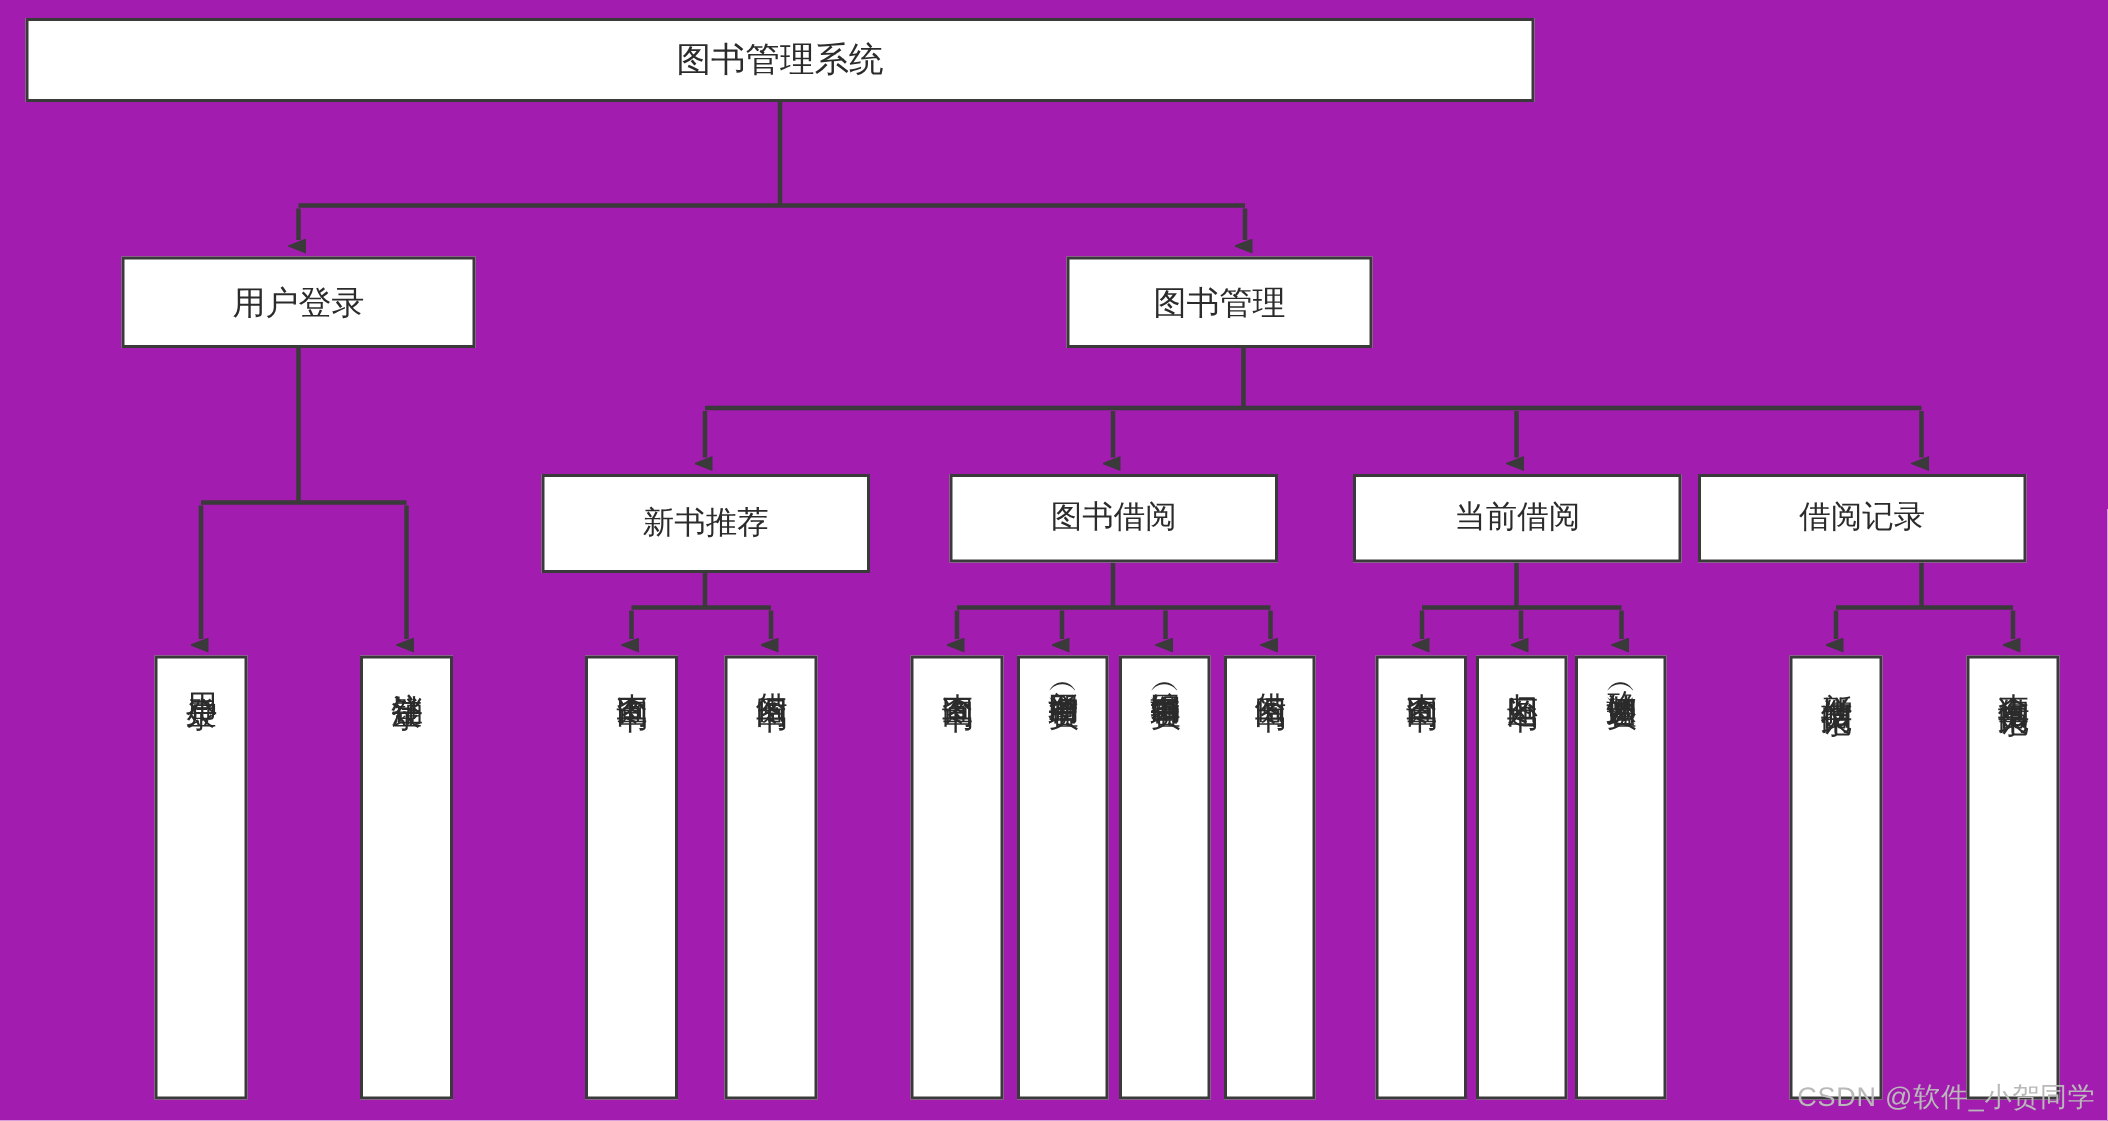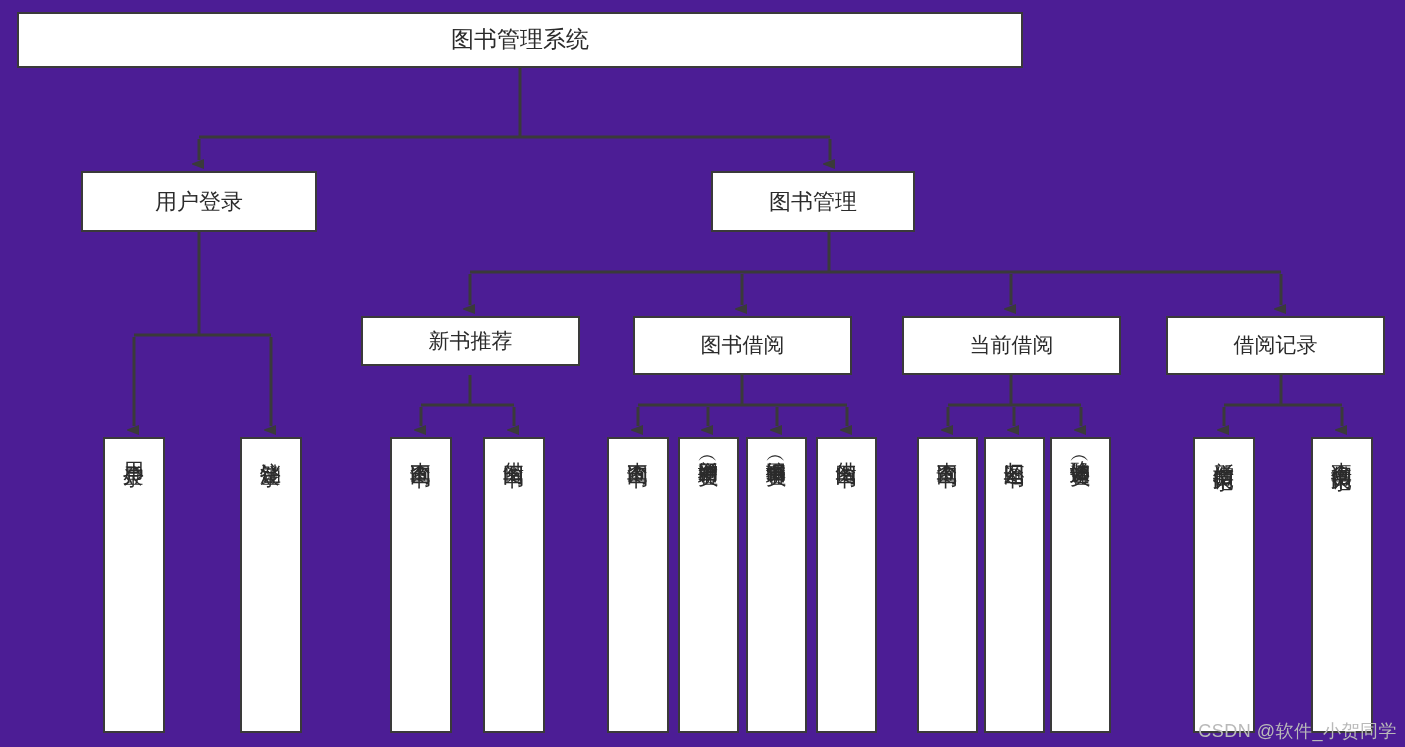--- a/index.html
+++ b/index.html
@@ -7,21 +7,21 @@
     padding: 0;
     background: #ffffff;
   }
   body {
     font-family: "Liberation Sans", "DejaVu Sans", sans-serif;
   }
   #canvas {
     position: relative;
     width: 1405px;
     height: 747px;
-    background: #4c1d95;
+    background: #a21caf;
     overflow: hidden;
   }
   #wires {
     position: absolute;
     left: 0;
     top: 0;
     width: 1405px;
     height: 747px;
   }
   .node {
@@ -128,30 +128,30 @@
     <span class="node-label">图书管理系统</span>
   </div>
 
   <div class="node lvl1" id="node-l1-0" style="left: 81px; top: 171px; width: 236px; height: 61px;">
     <span class="node-label">用户登录</span>
   </div>
   <div class="node lvl1" id="node-l1-1" style="left: 711px; top: 171px; width: 204px; height: 61px;">
     <span class="node-label">图书管理</span>
   </div>
 
-  <div class="node lvl2" id="node-l2-0" style="left: 361px; top: 316px; width: 219px; height: 50px;">
+  <div class="node lvl2" id="node-l2-0" style="left: 361px; top: 316px; width: 219px; height: 66px;">
     <span class="node-label">新书推荐</span>
   </div>
   <div class="node lvl2" id="node-l2-1" style="left: 633px; top: 316px; width: 219px; height: 59px;">
     <span class="node-label">图书借阅</span>
   </div>
   <div class="node lvl2" id="node-l2-2" style="left: 902px; top: 316px; width: 219px; height: 59px;">
     <span class="node-label">当前借阅</span>
   </div>
-  <div class="node lvl2" id="node-l2-3" style="left: 1166px; top: 316px; width: 219px; height: 59px;">
+  <div class="node lvl2" id="node-l2-3" style="left: 1132px; top: 316px; width: 219px; height: 59px;">
     <span class="node-label">借阅记录</span>
   </div>
 
   <div class="node leaf" id="node-leaf-0" style="left: 103px; top: 437px; width: 62px; height: 296px;">
     <span class="node-label">用户登录</span>
   </div>
   <div class="node leaf" id="node-leaf-1" style="left: 240px; top: 437px; width: 62px; height: 296px;">
     <span class="node-label">注销登录</span>
   </div>
   <div class="node leaf" id="node-leaf-2" style="left: 390px; top: 437px; width: 62px; height: 296px;">

